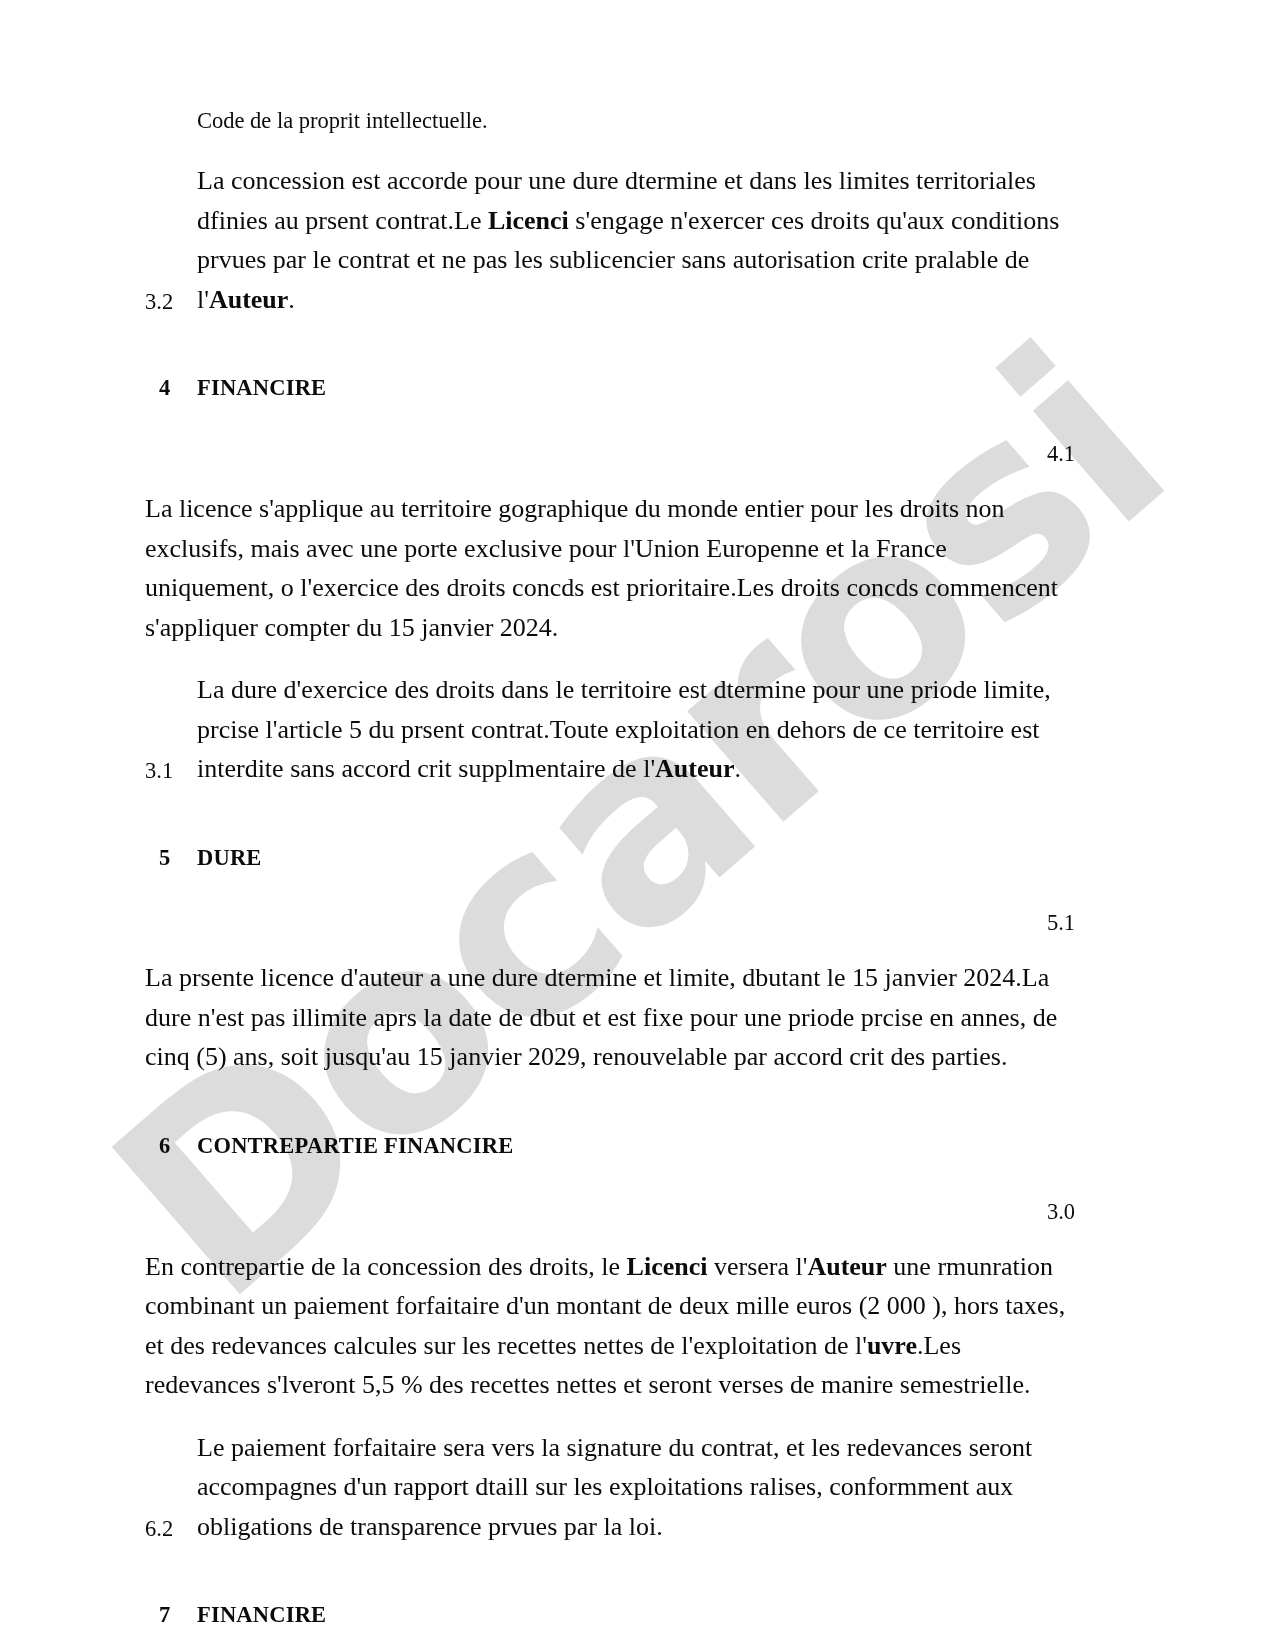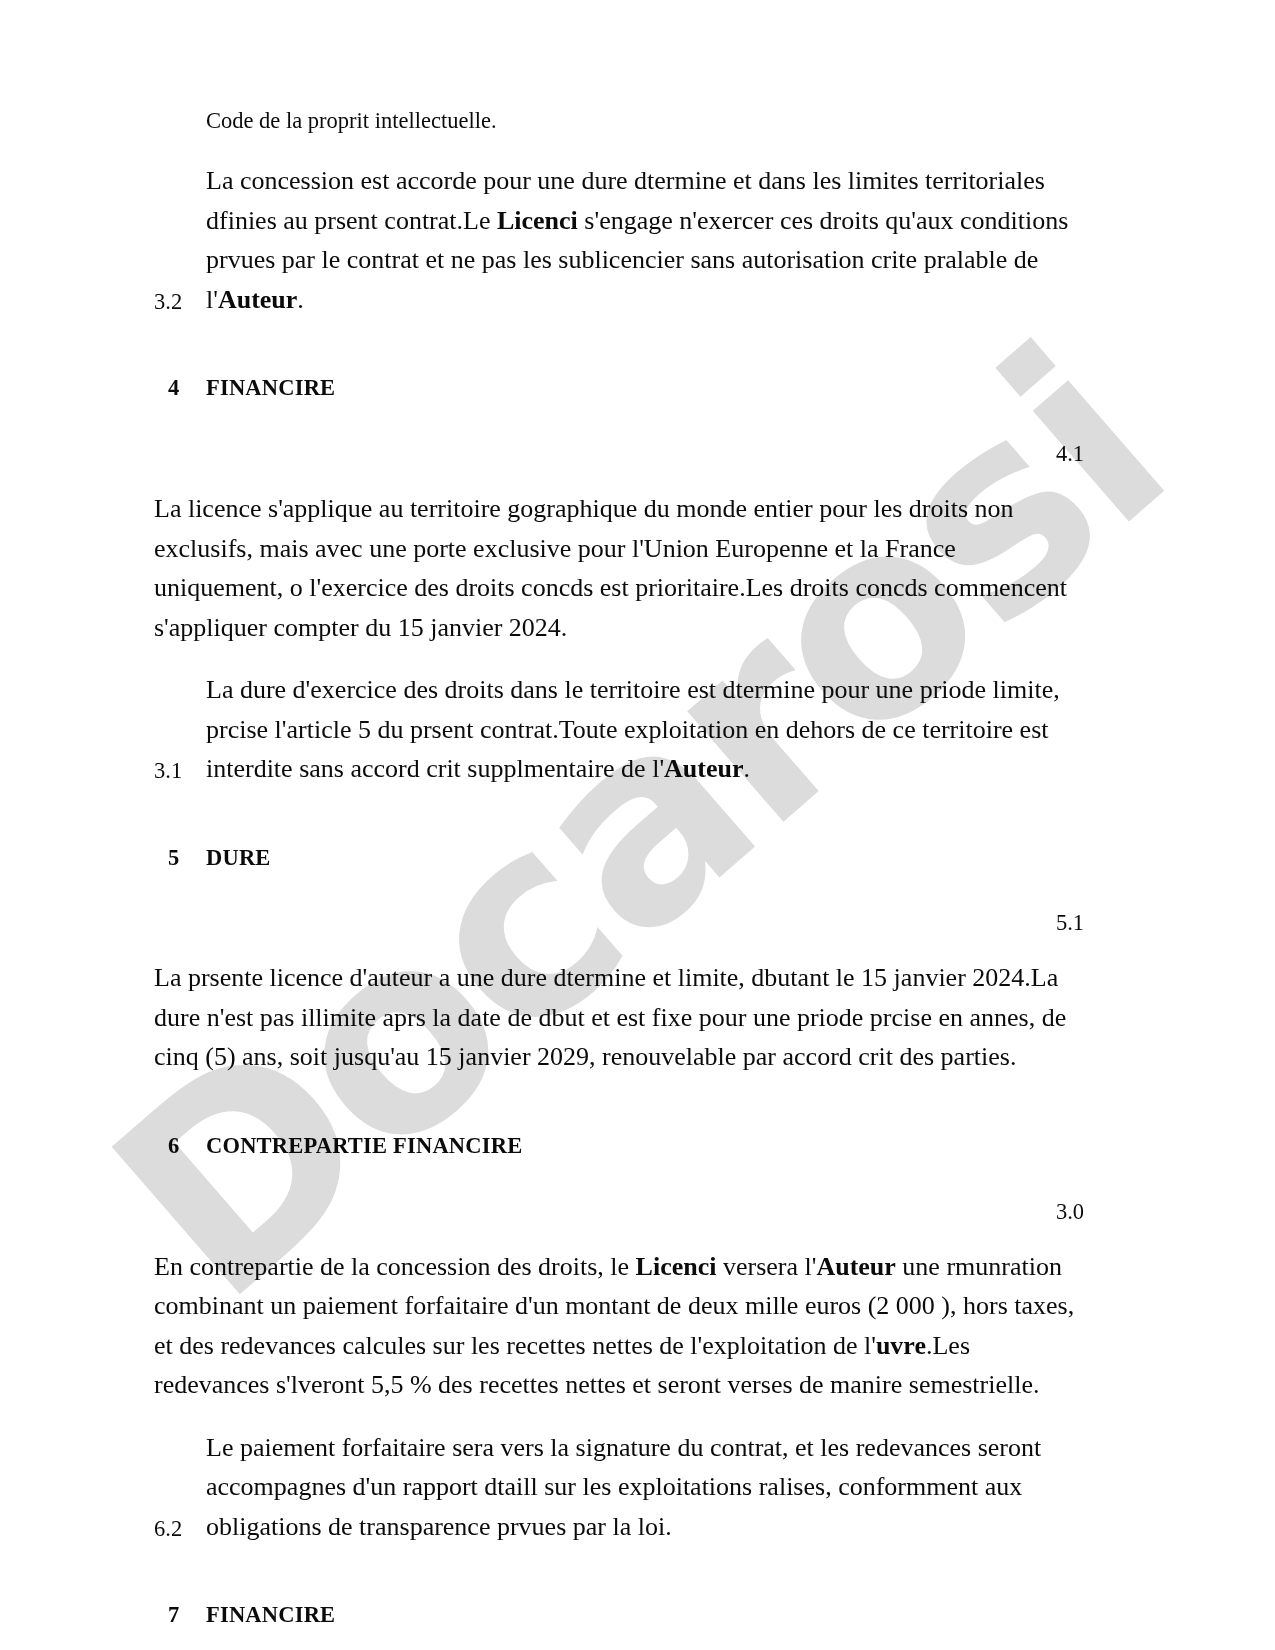--- a/index.html
+++ b/index.html
@@ -42,21 +42,21 @@
   }
 
   
   #page {
     position: absolute;
     inset: 0;
     z-index: 2;
   }
   .content {
     position: absolute;
-    left: 154px;
+    left: 145px;
     top: 104px;
     width: 930px;
   }
 
   .lead-line {
     margin: 0 0 0 52px;
     font-size: 22.5px;
     line-height: 1.52;
   }
 

